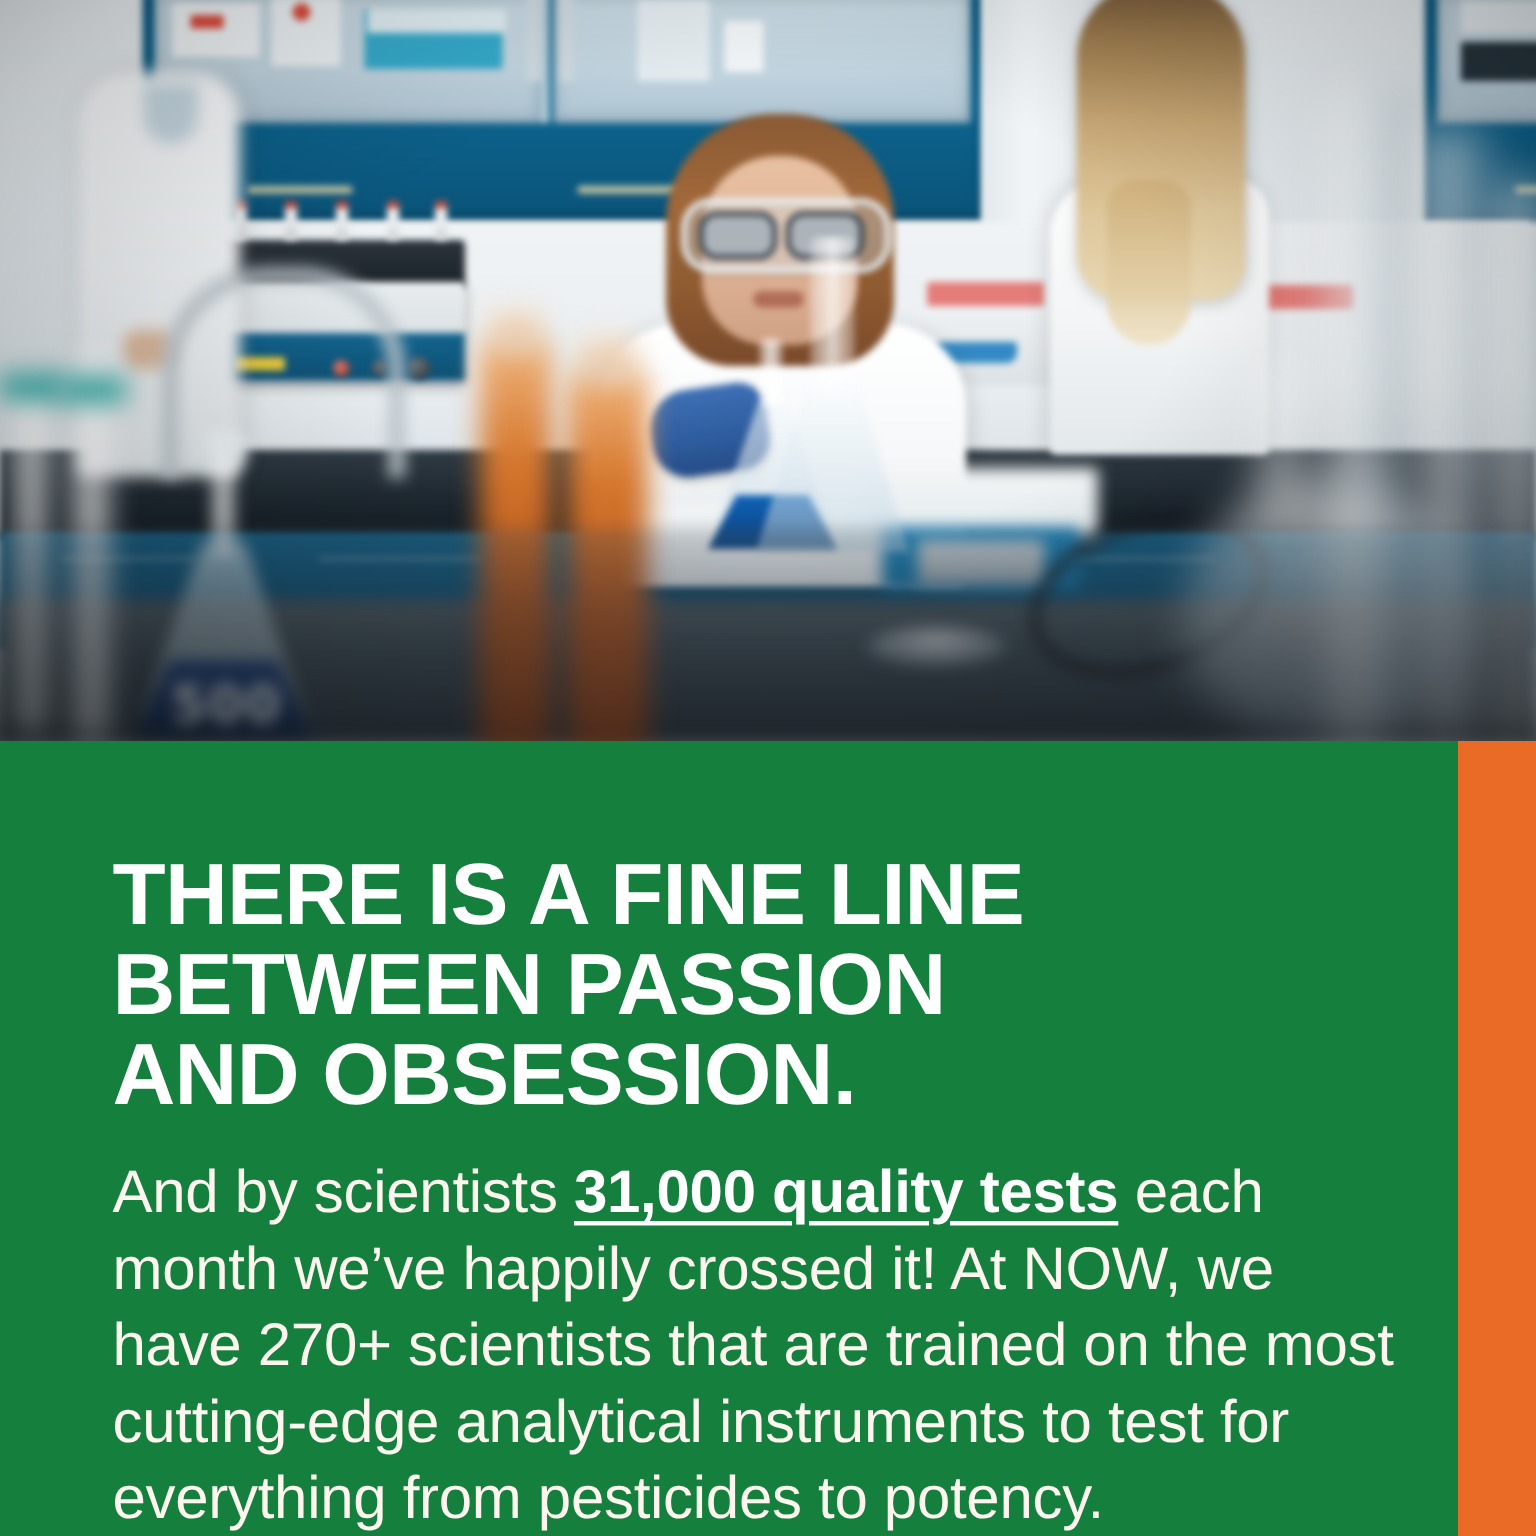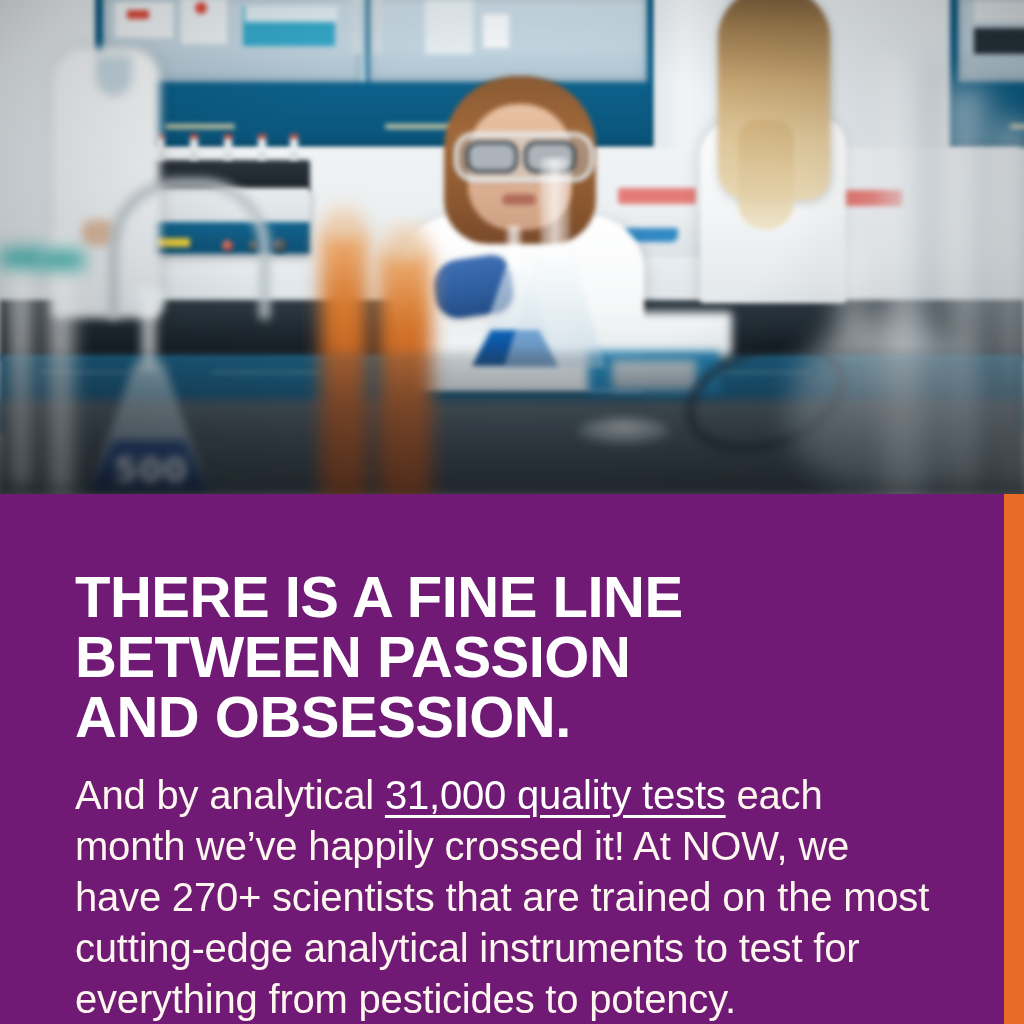--- a/index.html
+++ b/index.html
@@ -413,22 +413,21 @@
     background: radial-gradient(ellipse at 50% 42%,rgba(0,0,0,0) 38%,rgba(0,0,0,.18) 78%,rgba(0,0,0,.34) 100%);
     pointer-events: none;
   }
 
   
   .panel {
     position: absolute;
     left: 0; top: 494px;
     width: 972px;
     height: 530px;
-    background: #701a75;
-    padding-left: 32px;
+    background: #15803d;
   }
   .headline {
     position: absolute;
     left: 75px;
     top: 34px;
     width: 900px;
     color: #ffffff;
     font-family: "Liberation Sans", sans-serif;
     font-weight: 700;
     font-size: 58px;
@@ -443,21 +442,21 @@
     top: 236px;
     width: 860px;
     color: #fdf6ef;
     font-family: "Liberation Sans", sans-serif;
     font-weight: 400;
     font-size: 40px;
     line-height: 51px;
     letter-spacing: -0.2px;
   }
   .bodytext .hl {
-    font-weight: 400;
+    font-weight: 700;
     color: #ffffff;
     text-decoration: underline;
     text-underline-offset: 6px;
     text-decoration-thickness: 3px;
   }
 </style>
 </head>
 <body>
 
 <div id="stage">
@@ -611,18 +610,18 @@
     <div class="vignette"></div>
   </div>
 
   <div class="panel">
 
     <h1 class="headline">THERE IS A FINE LINE
 BETWEEN PASSION
 AND OBSESSION.</h1>
 
     <p class="bodytext">
-      <span>And by analytical </span><span class="hl">31,000 quality tests</span><span> each month we’ve happily crossed it! At NOW, we have 270+ scientists that are trained on the most cutting-edge analytical instruments to test for everything from pesticides to potency.</span>
+      <span>And by scientists </span><span class="hl">31,000 quality tests</span><span> each month we’ve happily crossed it! At NOW, we have 270+ scientists that are trained on the most cutting-edge analytical instruments to test for everything from pesticides to potency.</span>
     </p>
 
   </div>
 
 </div>
 
 </body></html>

